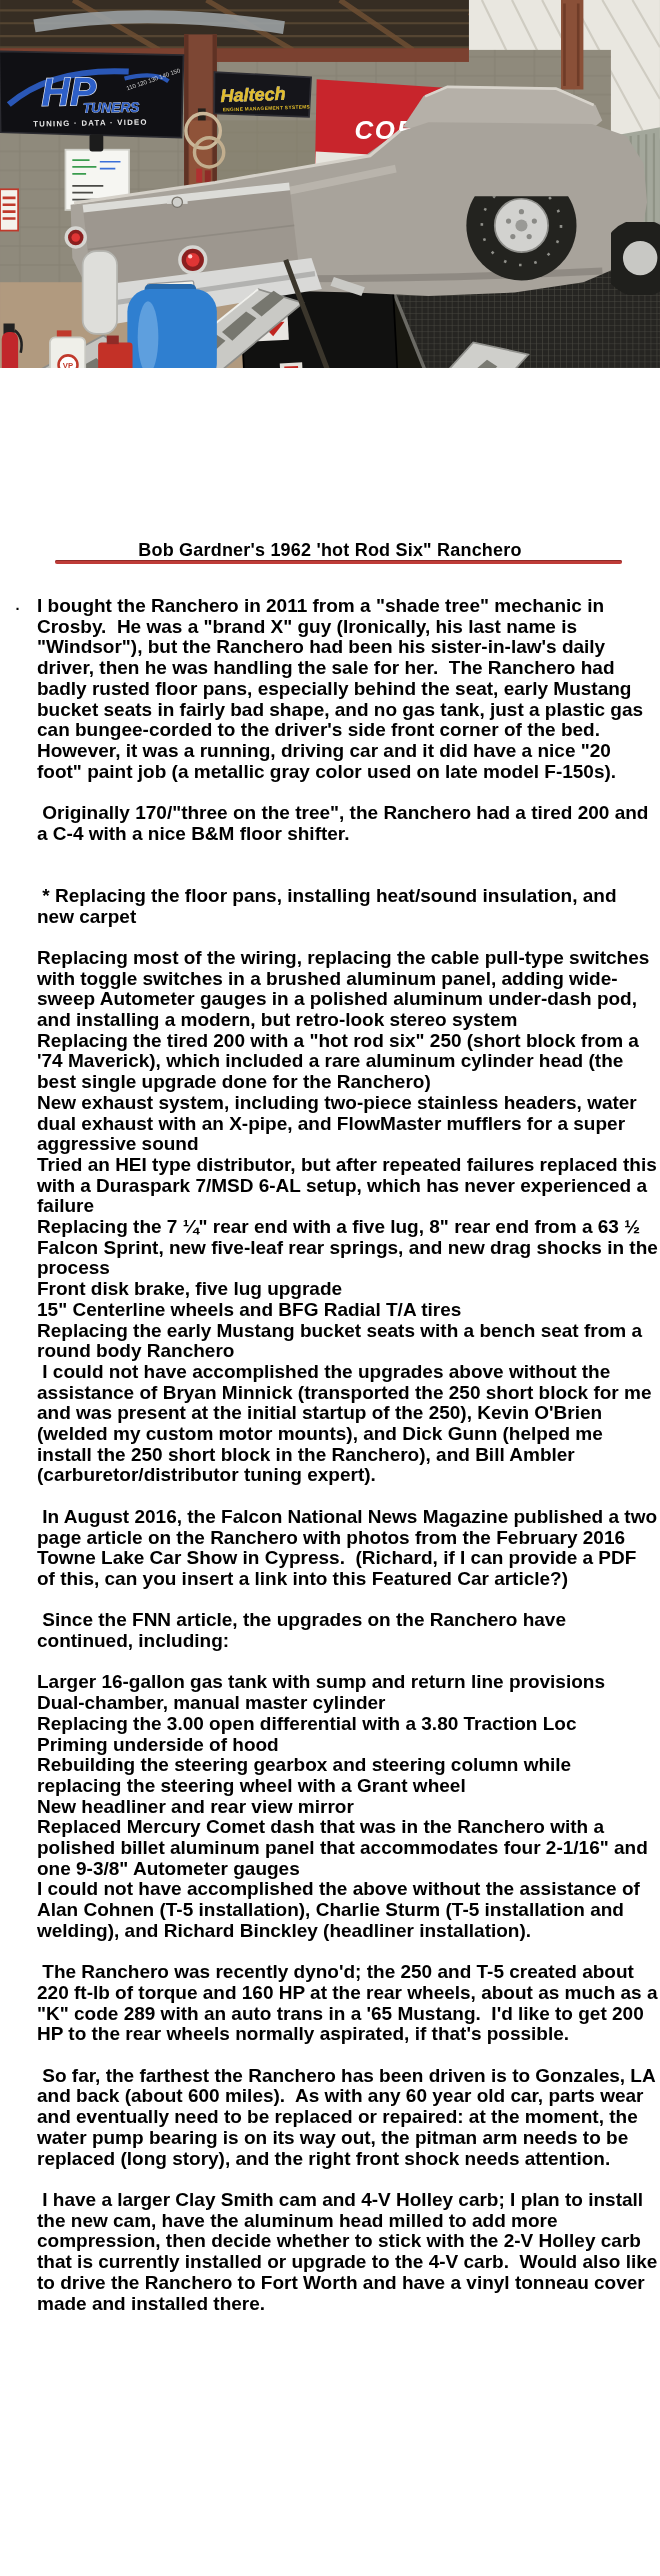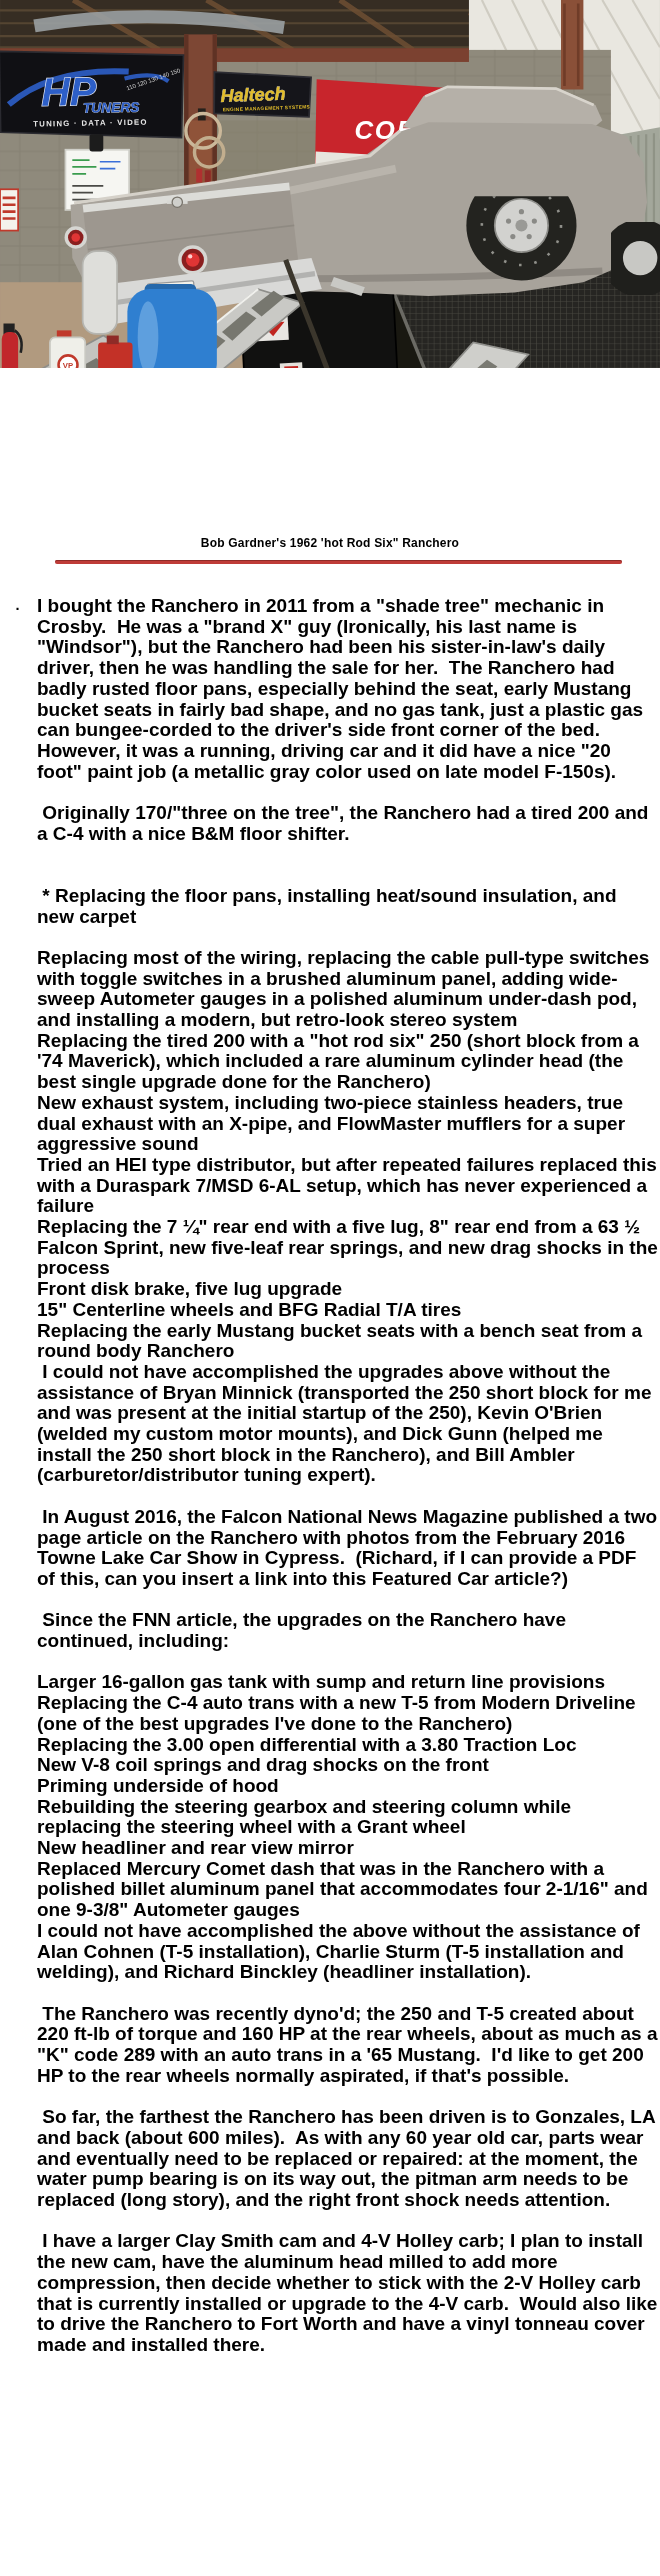--- a/index.html
+++ b/index.html
@@ -3,21 +3,21 @@
 <meta charset="utf-8">
 <style>
   html,body{margin:0;padding:0;}
   body{
     width:660px;height:2576px;position:relative;background:#ffffff;
     font-family:"Liberation Sans", sans-serif;overflow:hidden;
   }
   .photo{position:absolute;top:0;left:0;width:660px;height:368px;overflow:hidden;background:#8f8a7c;}
   .article-title{
     position:absolute;top:528px;left:0;width:660px;text-align:center;
-    font-size:12px;font-weight:bold;color:#000;letter-spacing:0.2px;
+    font-size:18px;font-weight:bold;color:#000;letter-spacing:0.2px;
   }
   .title-rule{
     position:absolute;top:560px;left:55px;width:567px;height:4.3px;
     border-radius:2.6px;
   }
   .stray-period{
     position:absolute;top:597px;left:15.5px;font-size:14.6px;font-weight:bold;color:#000;
   }
   .article-body{
     position:absolute;top:596px;left:37px;width:621px;
@@ -283,36 +283,35 @@
 <div class="article-body" style="color: rgb(0, 0, 0);">
     <p>I bought the Ranchero in 2011 from a "shade tree" mechanic in Crosby.  He was a "brand X" guy (Ironically, his last name is "Windsor"), but the Ranchero had been his sister-in-law's daily driver, then he was handling the sale for her.  The Ranchero had badly rusted floor pans, especially behind the seat, early Mustang bucket seats in fairly bad shape, and no gas tank, just a plastic gas can bungee-corded to the driver's side front corner of the bed.  However, it was a running, driving car and it did have a nice "20 foot" paint job (a metallic gray color used on late model F-150s).</p>
     <p></p>
     <p> Originally 170/"three on the tree", the Ranchero had a tired 200 and a C-4 with a nice B&amp;M floor shifter.</p>
     <p></p>
     <p></p>
     <p> * Replacing the floor pans, installing heat/sound insulation, and new carpet</p>
     <p></p>
     <p>Replacing most of the wiring, replacing the cable pull-type switches with toggle switches in a brushed aluminum panel, adding wide-sweep Autometer gauges in a polished aluminum under-dash pod, and installing a modern, but retro-look stereo system</p>
     <p>Replacing the tired 200 with a "hot rod six" 250 (short block from a '74 Maverick), which included a rare aluminum cylinder head (the best single upgrade done for the Ranchero)</p>
-    <p>New exhaust system, including two-piece stainless headers, true dual exhaust with an X-pipe, and FlowMaster mufflers for a super aggressive sound</p>
+    <p>New exhaust system, including two-piece stainless headers, water dual exhaust with an X-pipe, and FlowMaster mufflers for a super aggressive sound</p>
     <p>Tried an HEI type distributor, but after repeated failures replaced this with a Duraspark 7/MSD 6-AL setup, which has never experienced a failure</p>
     <p>Replacing the 7 ¼" rear end with a five lug, 8" rear end from a 63 ½ Falcon Sprint, new five-leaf rear springs, and new drag shocks in the process</p>
     <p>Front disk brake, five lug upgrade</p>
     <p>15" Centerline wheels and BFG Radial T/A tires</p>
     <p>Replacing the early Mustang bucket seats with a bench seat from a round body Ranchero</p>
     <p> I could not have accomplished the upgrades above without the assistance of Bryan Minnick (transported the 250 short block for me and was present at the initial startup of the 250), Kevin O'Brien (welded my custom motor mounts), and Dick Gunn (helped me install the 250 short block in the Ranchero), and Bill Ambler (carburetor/distributor tuning expert).</p>
     <p></p>
     <p> In August 2016, the Falcon National News Magazine published a two page article on the Ranchero with photos from the February 2016 Towne Lake Car Show in Cypress.  (Richard, if I can provide a PDF of this, can you insert a link into this Featured Car article?)</p>
     <p></p>
     <p> Since the FNN article, the upgrades on the Ranchero have continued, including:</p>
     <p></p>
     <p>Larger 16-gallon gas tank with sump and return line provisions</p>
-    <p>Replacing the C-4 auto trans with a new T-5 from Modern Driveline (one of the best upgrades I've done to the Ranchero)</p>
+    <p>Dual-chamber, manual master cylinder</p>
     <p>Replacing the 3.00 open differential with a 3.80 Traction Loc</p>
-    <p>New V-8 coil springs and drag shocks on the front</p>
     <p>Priming underside of hood</p>
     <p>Rebuilding the steering gearbox and steering column while replacing the steering wheel with a Grant wheel</p>
     <p>New headliner and rear view mirror</p>
     <p>Replaced Mercury Comet dash that was in the Ranchero with a polished billet aluminum panel that accommodates four 2-1/16" and one 9-3/8" Autometer gauges</p>
     <p>I could not have accomplished the above without the assistance of Alan Cohnen (T-5 installation), Charlie Sturm (T-5 installation and welding), and Richard Binckley (headliner installation).</p>
     <p></p>
     <p> The Ranchero was recently dyno'd; the 250 and T-5 created about 220 ft-lb of torque and 160 HP at the rear wheels, about as much as a "K" code 289 with an auto trans in a '65 Mustang.  I'd like to get 200 HP to the rear wheels normally aspirated, if that's possible.</p>
     <p></p>
     <p> So far, the farthest the Ranchero has been driven is to Gonzales, LA and back (about 600 miles).  As with any 60 year old car, parts wear and eventually need to be replaced or repaired: at the moment, the water pump bearing is on its way out, the pitman arm needs to be replaced (long story), and the right front shock needs attention.</p>
     <p></p>

